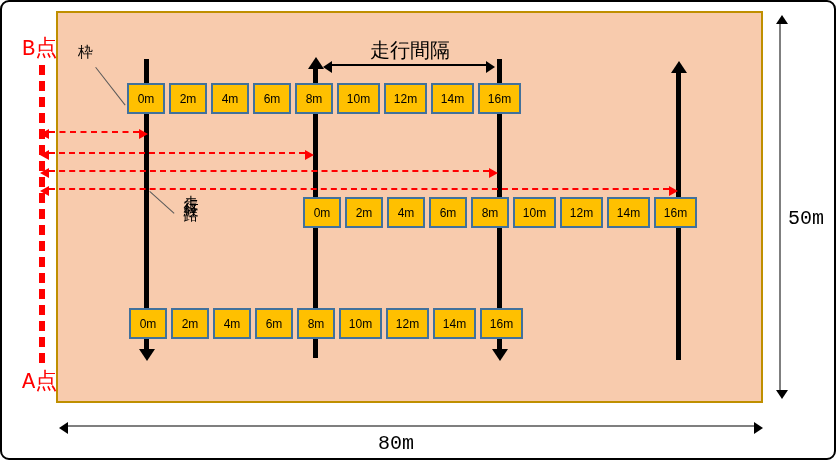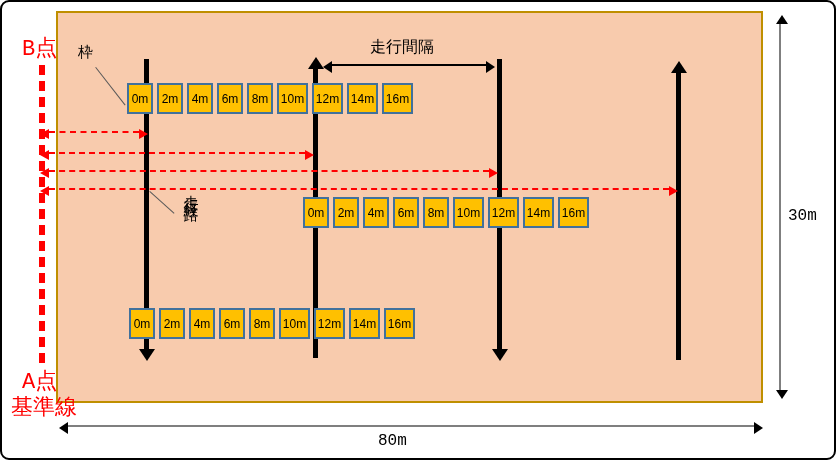--- a/index.html
+++ b/index.html
@@ -12,25 +12,25 @@
     position:absolute;left:54px;top:9px;width:707px;height:392px;
     background:#F8CBAD;border:2px solid #BF8F00;box-sizing:border-box;
   }
   
   .vline{position:absolute;width:5px;background:#000;}
   .tri-down{position:absolute;width:0;height:0;border-left:8px solid transparent;border-right:8px solid transparent;border-top:12px solid #000;}
   .tri-up{position:absolute;width:0;height:0;border-left:8px solid transparent;border-right:8px solid transparent;border-bottom:12px solid #000;}
   
   .marker-row{position:absolute;display:flex;gap:4px;}
   .marker-box{
-    box-sizing:border-box;width:26px;height:31px;background:#FFC000;
+    box-sizing:border-box;width:38px;height:31px;background:#FFC000;
     border:2px solid #41719C;display:flex;align-items:center;justify-content:center;
     font-size:12px;color:#000;flex:0 0 auto;
   }
-  .marker-box.wide{width:31px;}
+  .marker-box.wide{width:43px;}
   
   .ref-line{
     position:absolute;left:37px;top:63px;width:6px;height:300px;
     background:repeating-linear-gradient(180deg,#FF0000 0px,#FF0000 10px,transparent 10px,transparent 16px);
   }
   
   .red-arrow{position:absolute;height:0;border-top:2px dashed #FF0000;}
   .red-arrow::before{content:"";position:absolute;left:-9px;top:-4px;width:0;height:0;
     border-top:5px solid transparent;border-bottom:5px solid transparent;border-right:9px solid #FF0000;}
   .red-arrow::after{content:"";position:absolute;right:-9px;top:-4px;width:0;height:0;
@@ -49,21 +49,21 @@
     border-top:6px solid transparent;border-bottom:6px solid transparent;border-left:9px solid #000;}
   .dim-v{position:absolute;width:0;border-left:2px solid #7F7F7F;}
   .dim-v::before{content:"";position:absolute;top:-9px;left:-5px;width:0;height:0;
     border-left:6px solid transparent;border-right:6px solid transparent;border-bottom:9px solid #000;}
   .dim-v::after{content:"";position:absolute;bottom:-9px;left:-5px;width:0;height:0;
     border-left:6px solid transparent;border-right:6px solid transparent;border-top:9px solid #000;}
   
   .lbl{position:absolute;white-space:nowrap;color:#000;font-family:Liberation Mono, monospace;}
   .lbl.red{color:#FF0000;font-size:22px;}
   .lbl.small{font-size:15px;}
-  .lbl.mid{font-size:16px;}
+  .lbl.mid{font-size:20px;}
   .lbl.vertical{writing-mode:vertical-rl;text-orientation:upright;letter-spacing:4px;font-size:15px;line-height:18px;}
   
   .leader{position:absolute;height:1px;background:#595959;transform-origin:0 0;}
 </style>
 </head>
 <body>
 
 <div class="canvas">
 
   <div class="field"></div>
@@ -127,17 +127,16 @@
   <div class="dim-v" style="left:777px;top:22px;height:366px;"></div>
 
   <div class="leader" style="left:94px;top:65px;width:48px;transform:rotate(52deg);"></div>
   <div class="leader" style="left:148px;top:189px;width:33px;transform:rotate(42deg);"></div>
 
   <div class="lbl red" style="left:20px;top:31px;">B点</div>
   <div class="lbl small" style="left:76px;top:41px;">枠</div>
   <div class="lbl mid" style="left:368px;top:35px;">走行間隔</div>
   <div class="lbl vertical" style="left:178px;top:181px;">走行経路</div>
   <div class="lbl red" style="left:20px;top:364px;">A点</div>
-  <div class="lbl red" style="left:9px;top:390px;">基準線</div>
   <div class="lbl mid" style="left:376px;top:430px;">80m</div>
-  <div class="lbl mid" style="left:786px;top:205px;">30m</div>
+  <div class="lbl mid" style="left:786px;top:205px;">50m</div>
 
 </div>
 
 </body></html>

